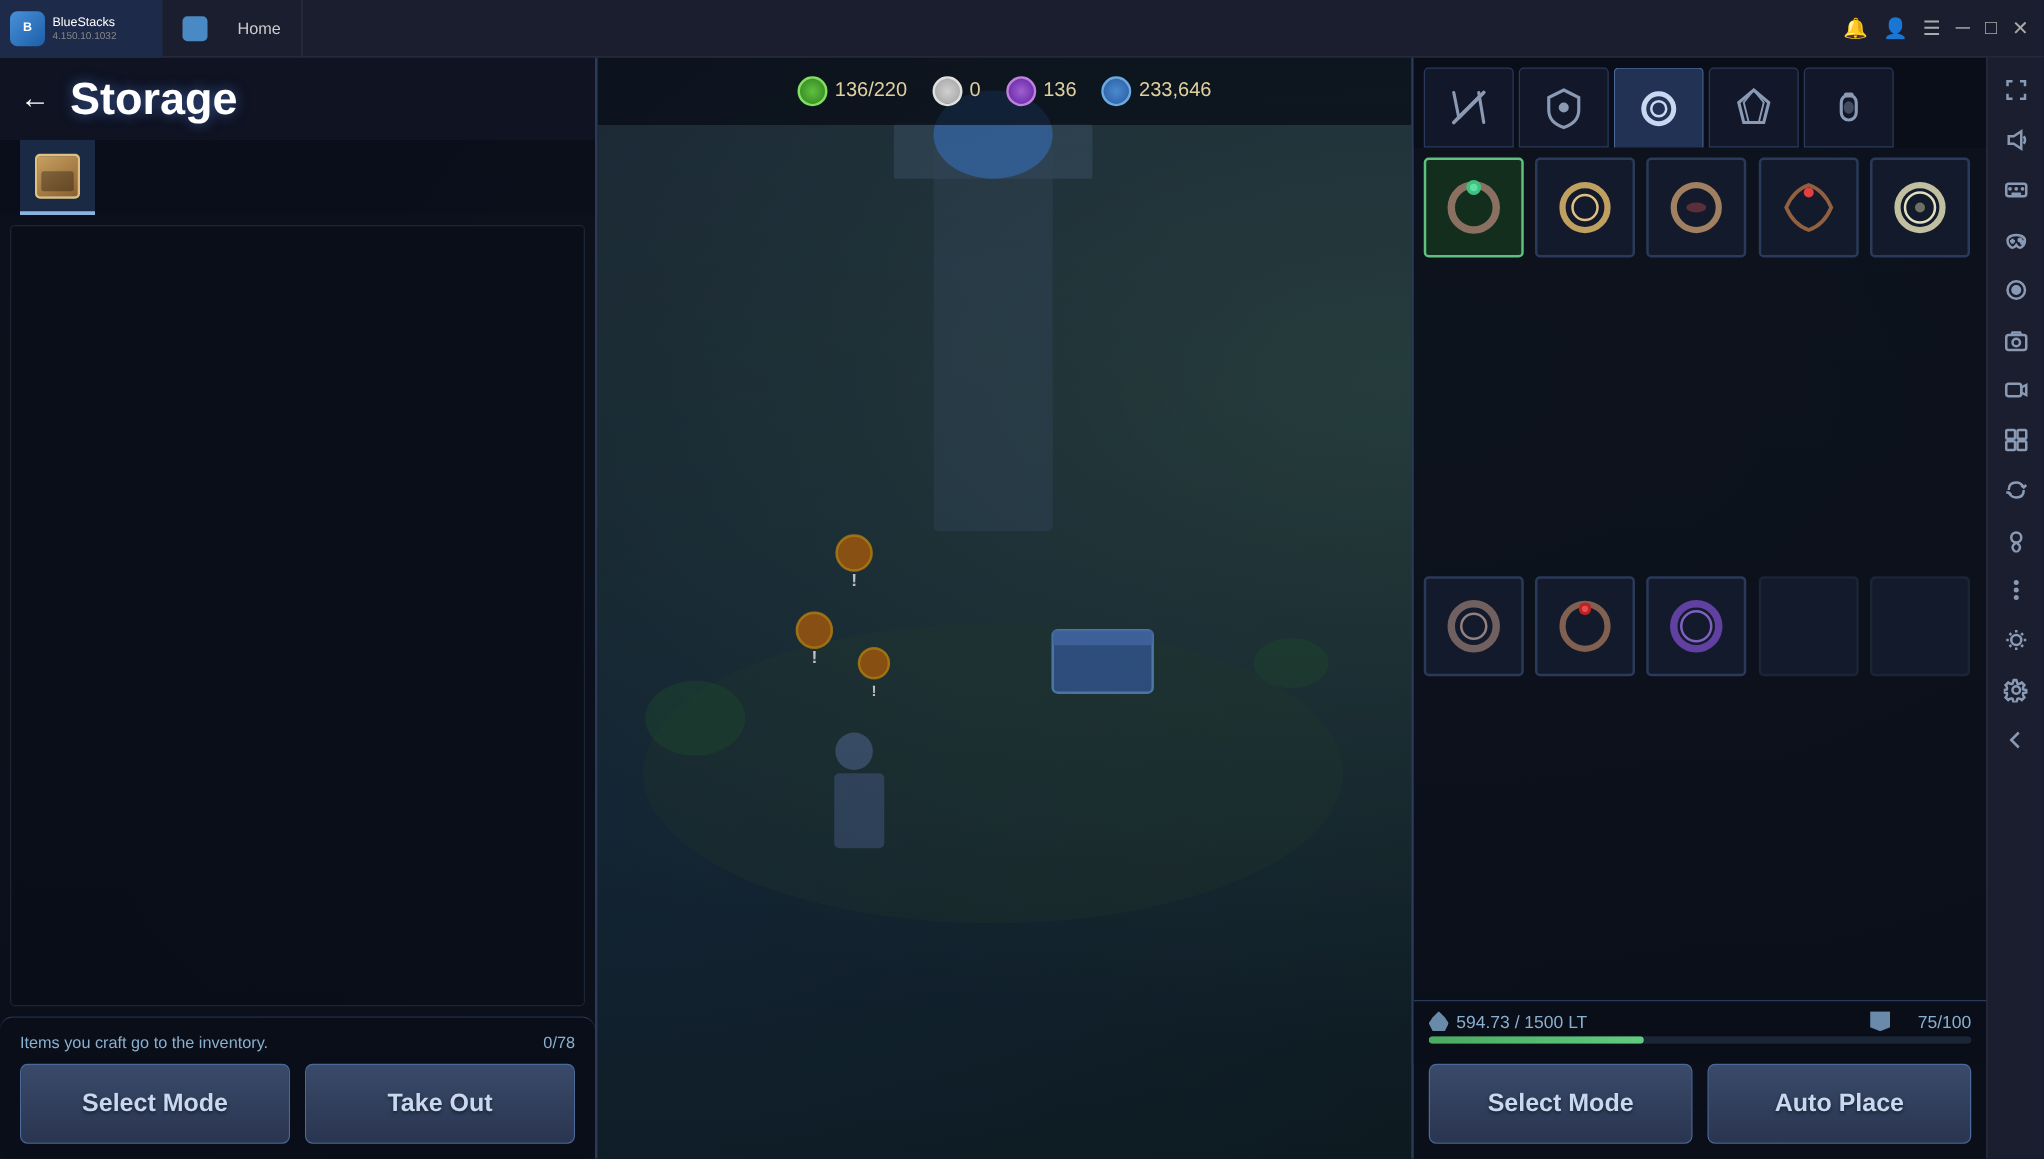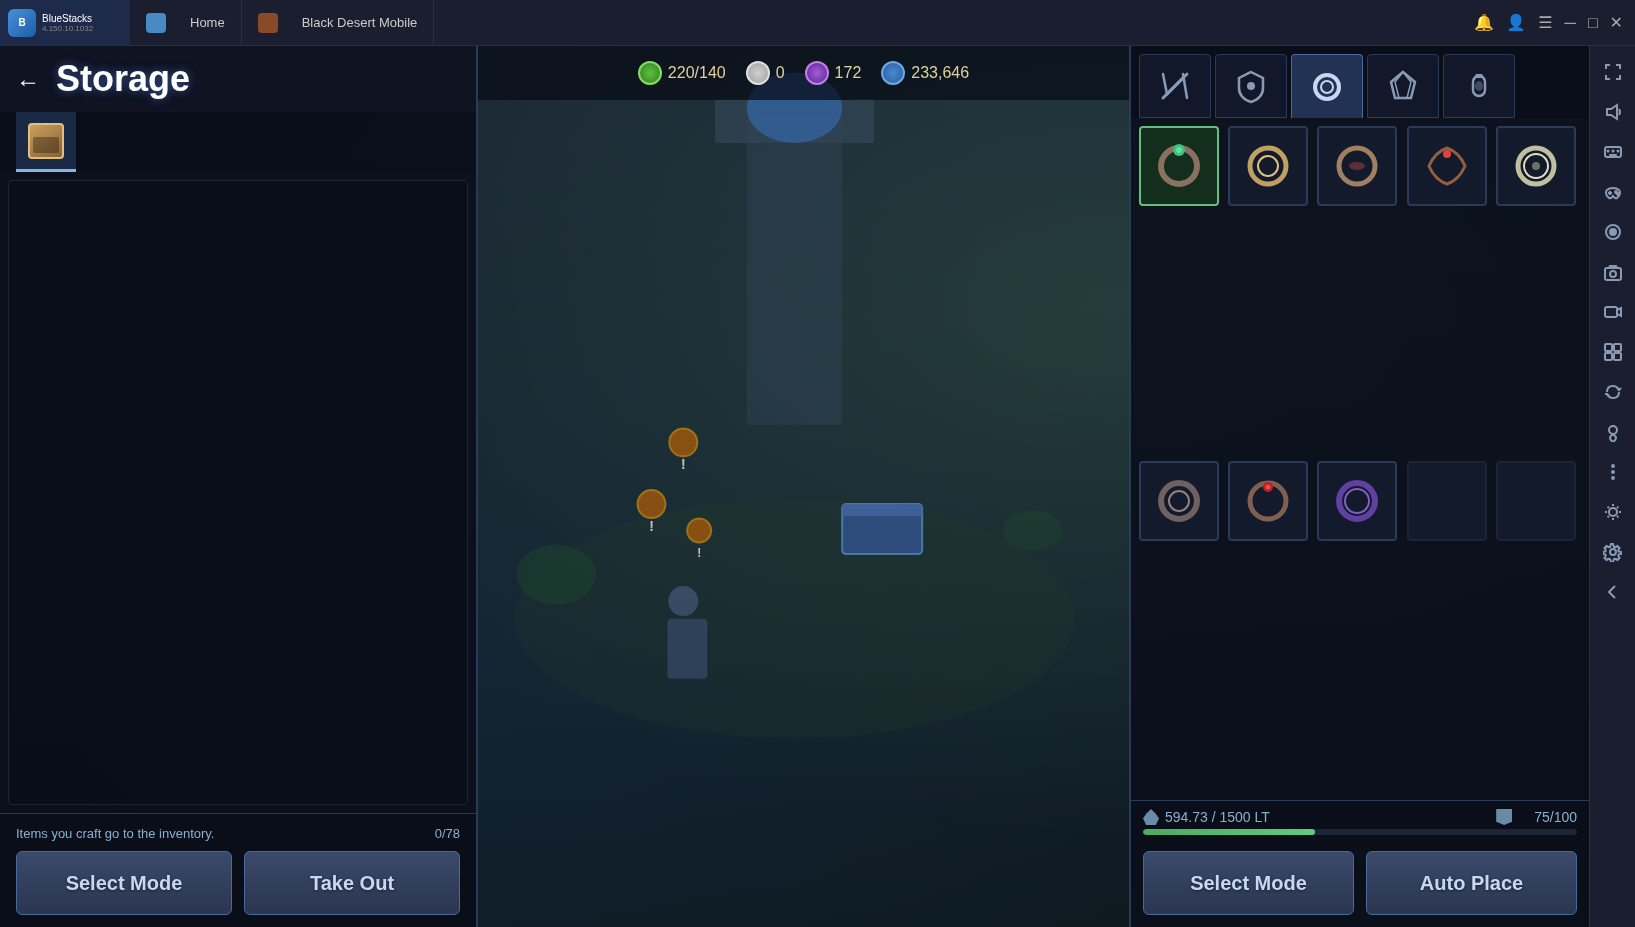--- a/index.html
+++ b/index.html
@@ -176,20 +176,21 @@
 
     .storage-content {
       flex: 1;
       padding: 8px;
     }
 
     .storage-footer {
       padding: 12px 16px;
       background: rgba(10, 14, 25, 0.9);
       border-top: 1px solid #2a3a5a;
+      border-radius: 11px;
     }
     .footer-info {
       color: #8ab0d0;
       font-size: 13px;
       margin-bottom: 10px;
       display: flex;
       justify-content: space-between;
     }
     .footer-buttons {
       display: flex;
@@ -381,24 +382,20 @@
     <div class="bs-logo-icon">B</div>
     <div>
       <div class="bs-logo-text">BlueStacks</div>
       <div class="bs-logo-ver">4.150.10.1032</div>
     </div>
   </div>
   <div class="tab-home">
     <div class="tab-home-icon"></div>
     <span>Home</span>
   </div>
-  <div class="tab-game">
-    <div class="tab-game-icon"></div>
-    <span>Black Desert Mobile</span>
-  </div>
   <div class="top-bar-right">
     <span class="top-bar-icon">🔔</span>
     <span class="top-bar-icon">👤</span>
     <span class="top-bar-icon">☰</span>
     <span class="top-bar-icon">─</span>
     <span class="top-bar-icon">□</span>
     <span class="top-bar-icon">✕</span>
   </div>
 </div>
 
@@ -428,29 +425,29 @@
     <text x="44%" y="58%" text-anchor="middle" fill="white" font-size="12" font-weight="bold">!</text>
 
     <rect x="42%" y="65%" width="40" height="60" fill="rgba(70,90,130,0.7)" rx="4"></rect>
     <circle cx="43%" cy="63%" r="15" fill="rgba(80,100,140,0.8)"></circle>
   </svg>
 </div>
 
 <div class="top-hud">
   <div class="hud-item">
     <div class="hud-icon hud-icon-energy"></div>
-    <span>220/140</span>
+    <span>136/220</span>
   </div>
   <div class="hud-item">
     <div class="hud-icon hud-icon-moon"></div>
     <span>0</span>
   </div>
   <div class="hud-item">
     <div class="hud-icon hud-icon-crystal"></div>
-    <span>172</span>
+    <span>136</span>
   </div>
   <div class="hud-item">
     <div class="hud-icon hud-icon-coin"></div>
     <span>233,646</span>
   </div>
 </div>
 
 <div class="storage-panel">
   <div class="storage-header">
     <span class="back-btn">←</span>

